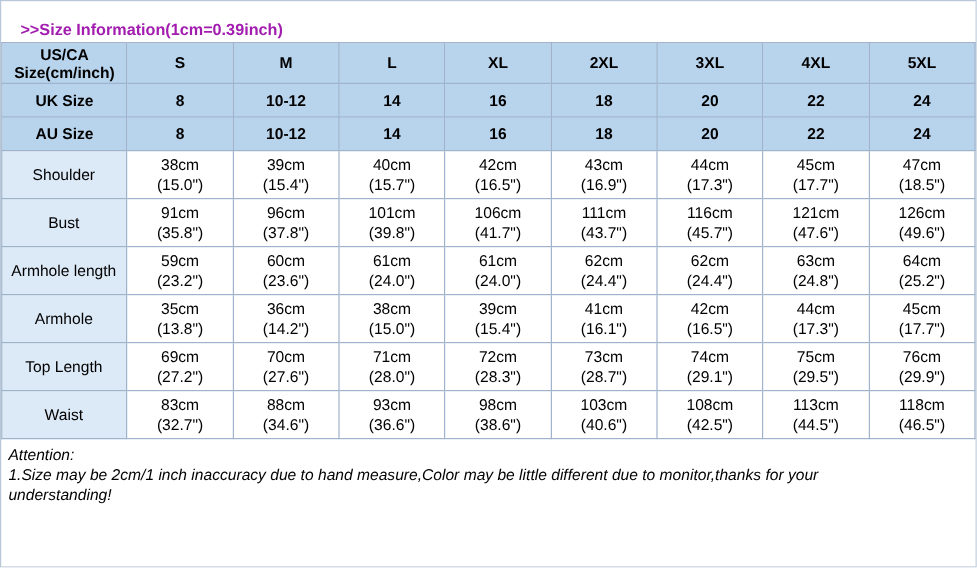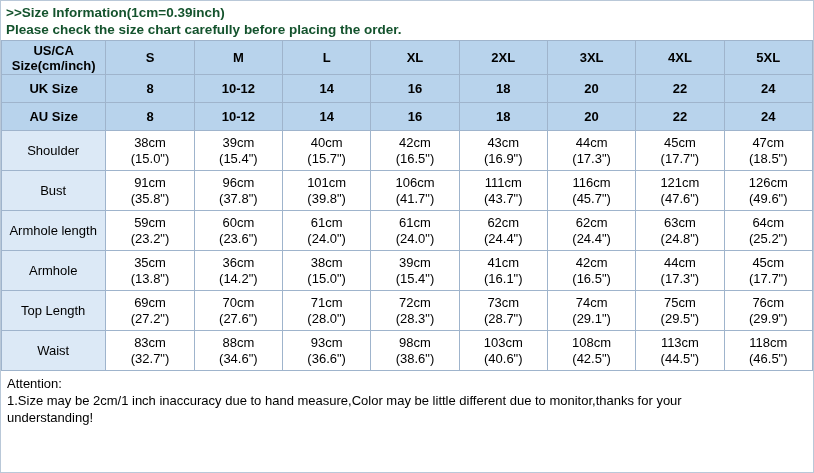--- a/index.html
+++ b/index.html
@@ -14,25 +14,26 @@
     overflow: hidden;
   }
   .page {
     width: 814px;
     height: 473px;
     position: relative;
     border: 1px solid #b9c8d8;
     background: #ffffff;
   }
   .head-note {
-    padding: 3px 6px 0 5px;
-    color: #14532d;
+    padding: 3px 6px 0 16px;
+    color: #a21caf;
     font-weight: bold;
     font-size: 13.5px;
     line-height: 17px;
+    margin-top: 12px;
   }
   .head-note div { white-space: nowrap; }
   table.size-chart {
     width: 812px;
     border-collapse: collapse;
     table-layout: fixed;
     margin-top: 2px;
   }
   table.size-chart td, table.size-chart th {
     border: 1px solid #9fb4cc;
@@ -74,31 +75,31 @@
     line-height: 16px;
     height: 40px;
     padding: 2px 3px;
   }
   td.cell .cm { display: block; }
   td.cell .in { display: block; }
   .attention {
     padding: 4px 6px 0 6px;
     font-size: 13px;
     line-height: 17px;
+    font-style: italic;
   }
   .attention div { white-space: nowrap; }
 </style>
 </head>
 <body>
 
 <div class="page">
 
   <div class="head-note">
     <div>&gt;&gt;Size Information(1cm=0.39inch)</div>
-    <div>Please check the size chart carefully before placing the order.</div>
   </div>
 
   <table class="size-chart">
     <colgroup>
       <col class="c0">
         <col class="cd">
         <col class="cd">
         <col class="cd">
         <col class="cd">
         <col class="cd">

